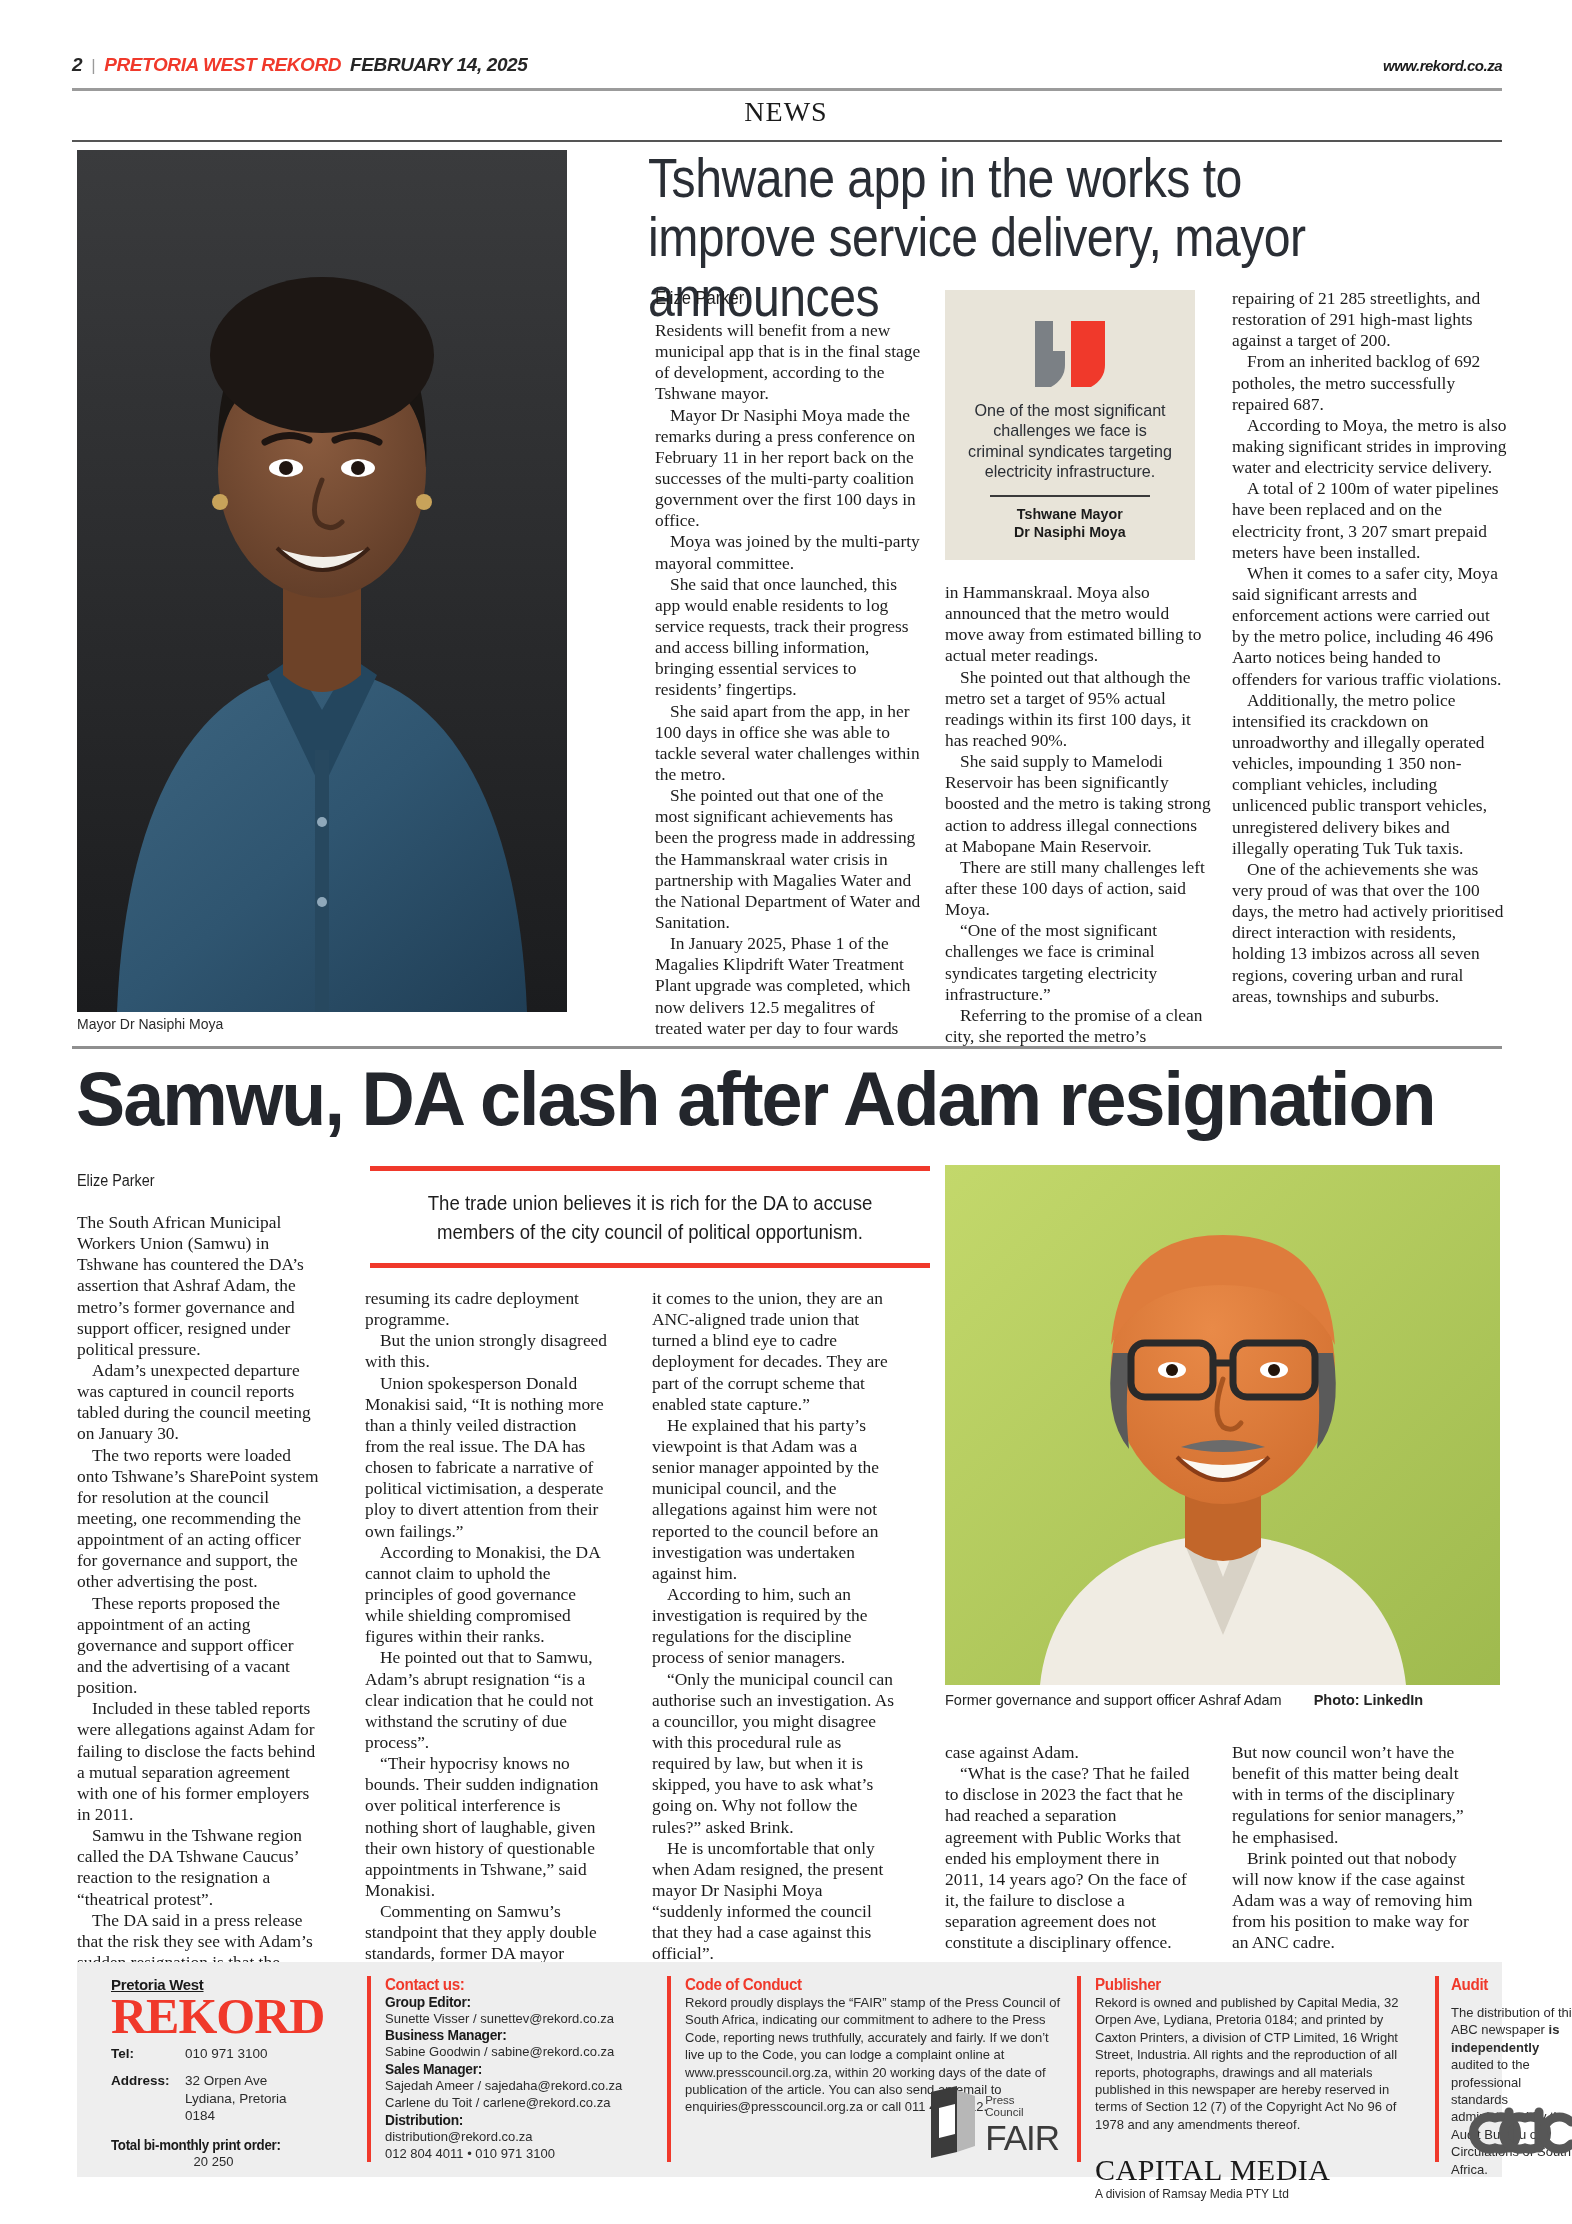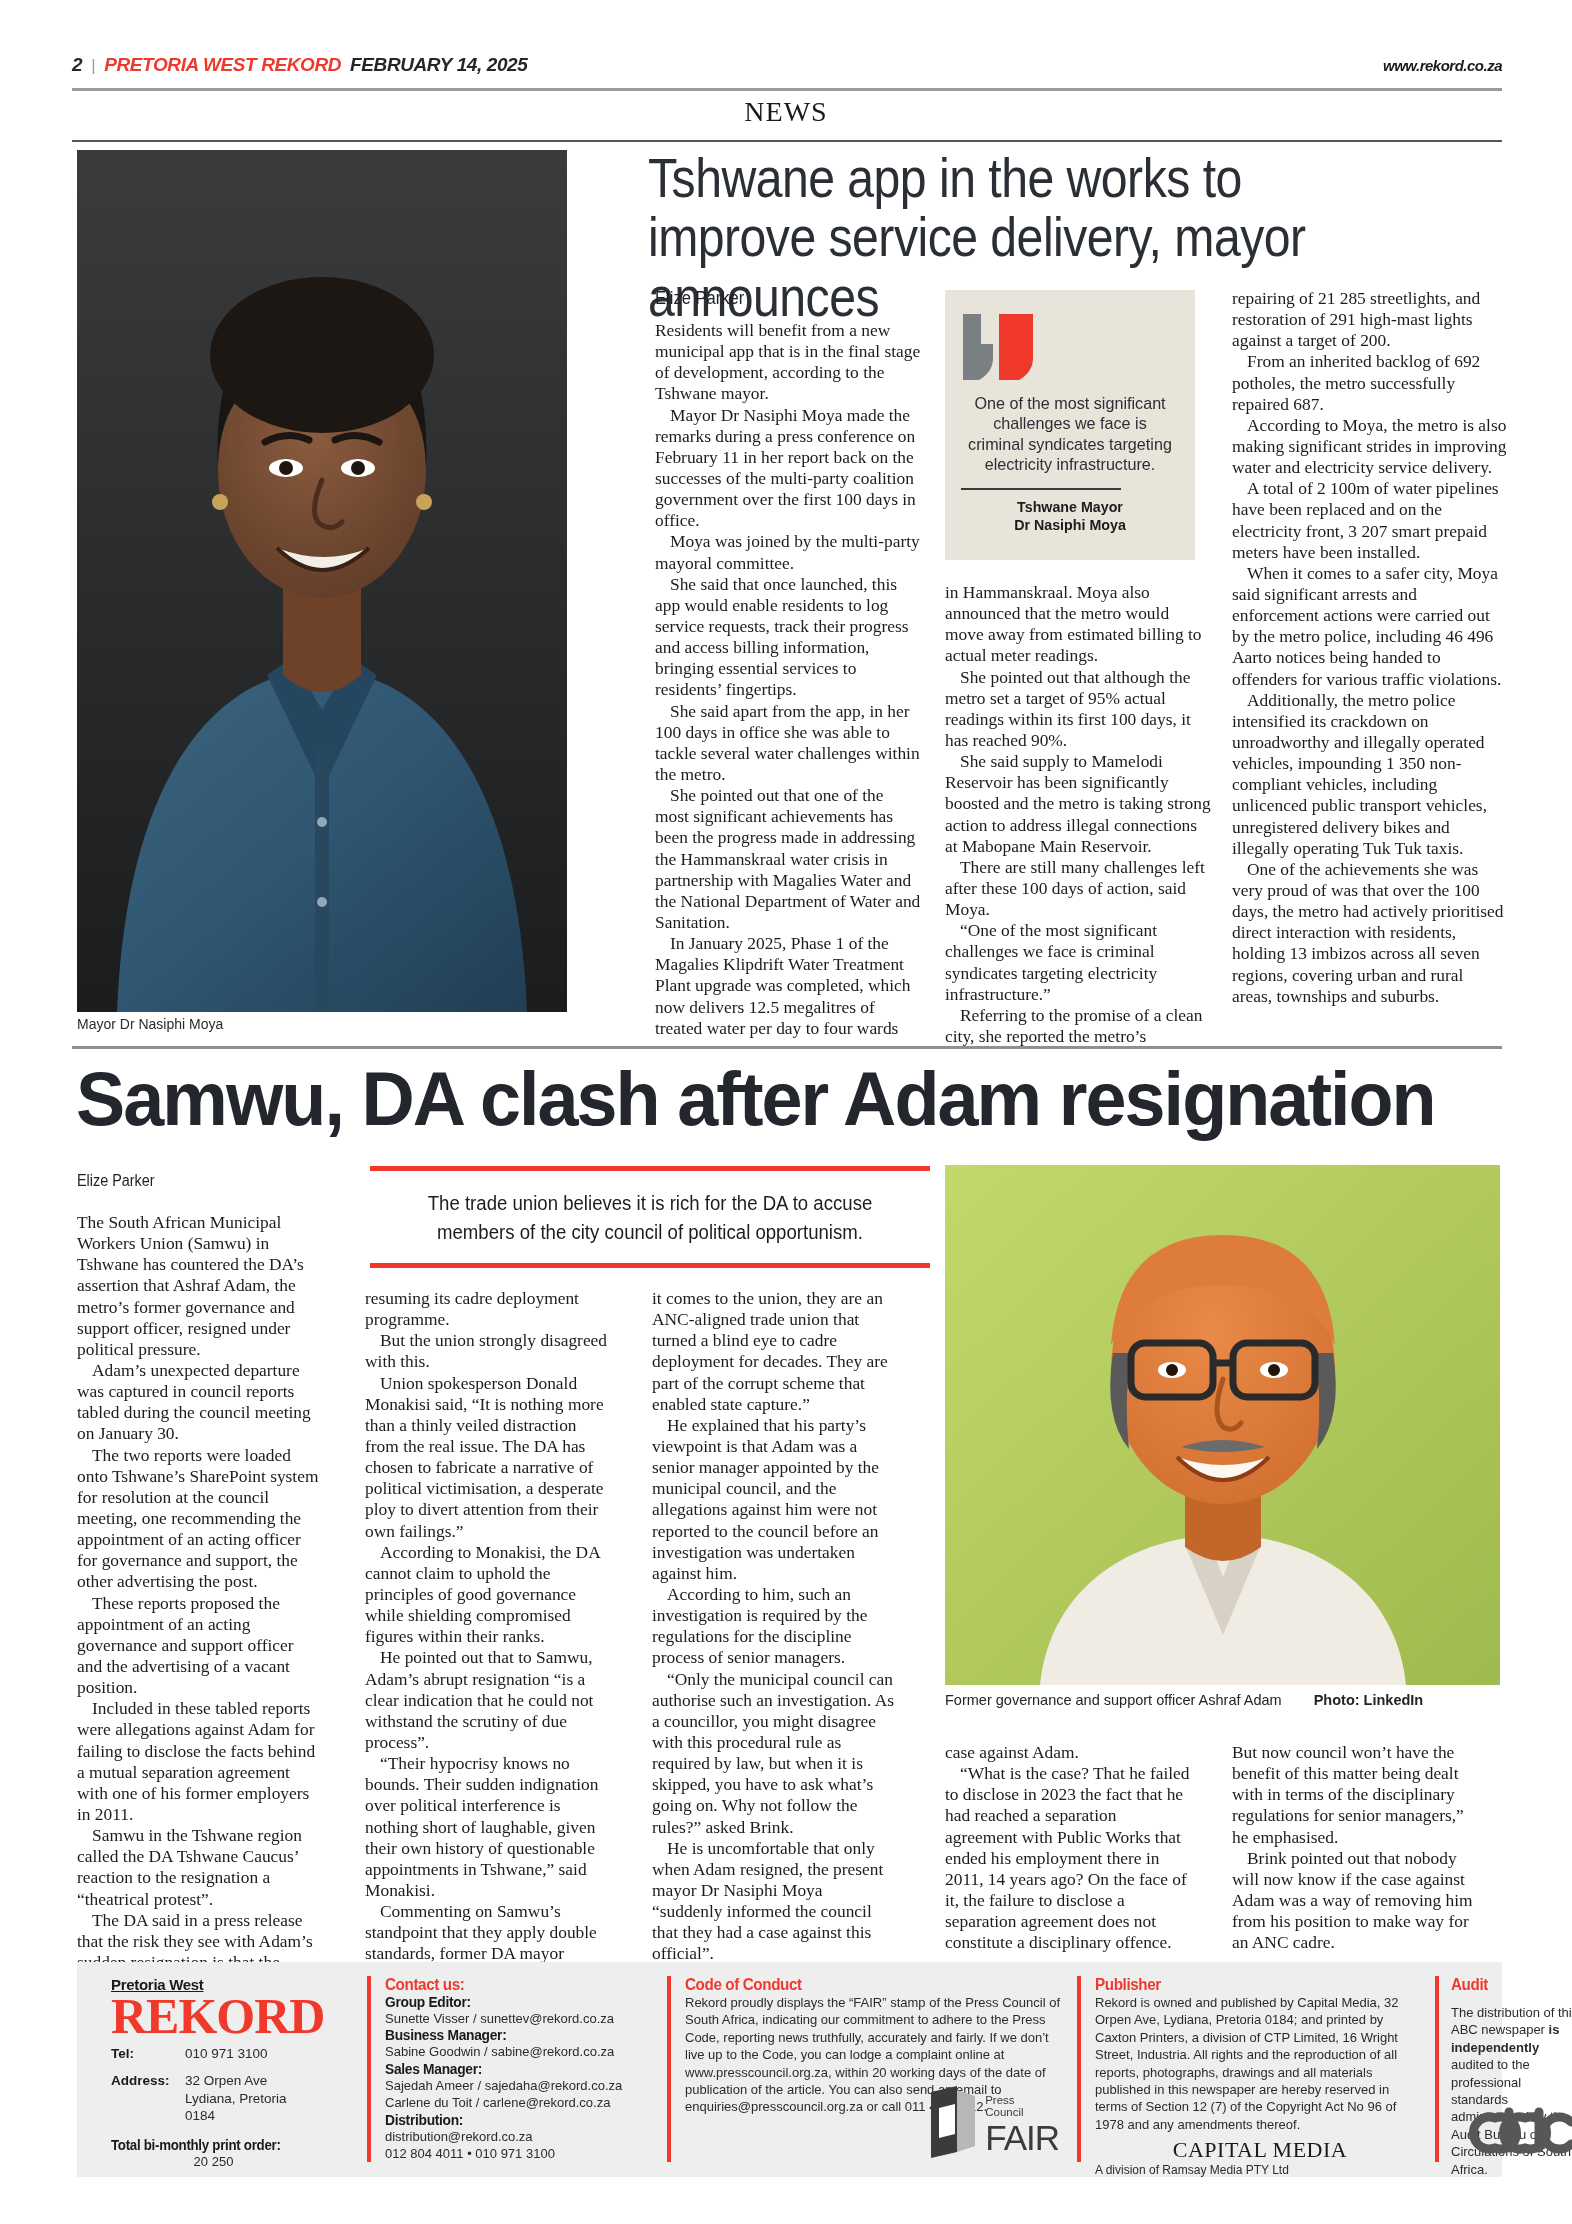--- a/index.html
+++ b/index.html
@@ -62,22 +62,22 @@
   .col p { text-indent:15px; margin:0; }
   .col p.noindent { text-indent:0; }
 
   #a1c1 { left:655px; top:320px; width:266px; }
   #a1c2 { left:945px; top:582px; width:266px; }
   #a1c3 { left:1232px; top:288px; width:275px; }
 
   
   .quotebox {
     position:absolute; left:945px; top:290px; width:250px; height:270px;
-    background:#e8e4d9; padding:16px 16px 12px;
-    display:flex; flex-direction:column; 
+    background:#e8e4d9; padding:23px 16px 12px;
+    display:flex; flex-direction:column; align-items:center;
   }
   .quotemark { width:74px; height:72px; margin-top:6px; margin-bottom:10px; }
   .quotetext {
     font-family:"Liberation Sans", sans-serif; font-size:17px; line-height:1.2;
     color:#2b2f36; text-align:center; transform:scaleX(0.95);
   }
   .quotehr { width:160px; height:2px; background:#3a3a3a; margin:12px 0 8px; }
   .quoteattr {
     font-family:"Liberation Sans", sans-serif; font-weight:bold; font-size:15px;
     line-height:1.22; color:#1b1b1b; text-align:center; transform:scaleX(0.95);
@@ -135,22 +135,22 @@
   .fbody { color:#2b2b2b; font-size:13px; line-height:1.34; }
 
   .masthead-small { font-family:"Liberation Sans", sans-serif; font-weight:bold;
                     font-size:15px; color:#1a1a1a; letter-spacing:-0.3px;text-decoration:underline; }
   .masthead-big { font-family:"Liberation Serif", serif; font-weight:bold;
                   font-size:50px; color:#f0392b; line-height:0.95; letter-spacing:-1px; }
   .kv { display:flex; font-size:13.5px; line-height:1.3; margin-top:4px; }
   .kv .k { font-weight:bold; color:#1a1a1a; width:74px; flex:none; }
   .kv .v { color:#2b2b2b; }
 
-  .capital-media { font-family:"Liberation Serif", serif; font-size:22px;
-                   letter-spacing:0.5px; color:#1a1a1a; margin-top:4px;text-align:center; }
+  .capital-media { font-family:"Liberation Serif", serif; font-size:30px;
+                   letter-spacing:0.5px; color:#1a1a1a; margin-top:20px; }
   .capital-sub { font-family:"Liberation Sans", sans-serif; font-size:12px; color:#2b2b2b; }
   .fair-mark { position:absolute; right:6px; bottom:4px; display:flex; align-items:flex-end; gap:4px; }
   .fair-word { font-family:"Liberation Sans", sans-serif; font-size:35px; color:#3b3b3b; letter-spacing:-1px; }
   .press-council-txt { font-family:"Liberation Sans", sans-serif; font-size:11.5px;
                        color:#3b3b3b; line-height:1.05; }
 </style>
 </head>
 <body>
 
 <div class="page">

